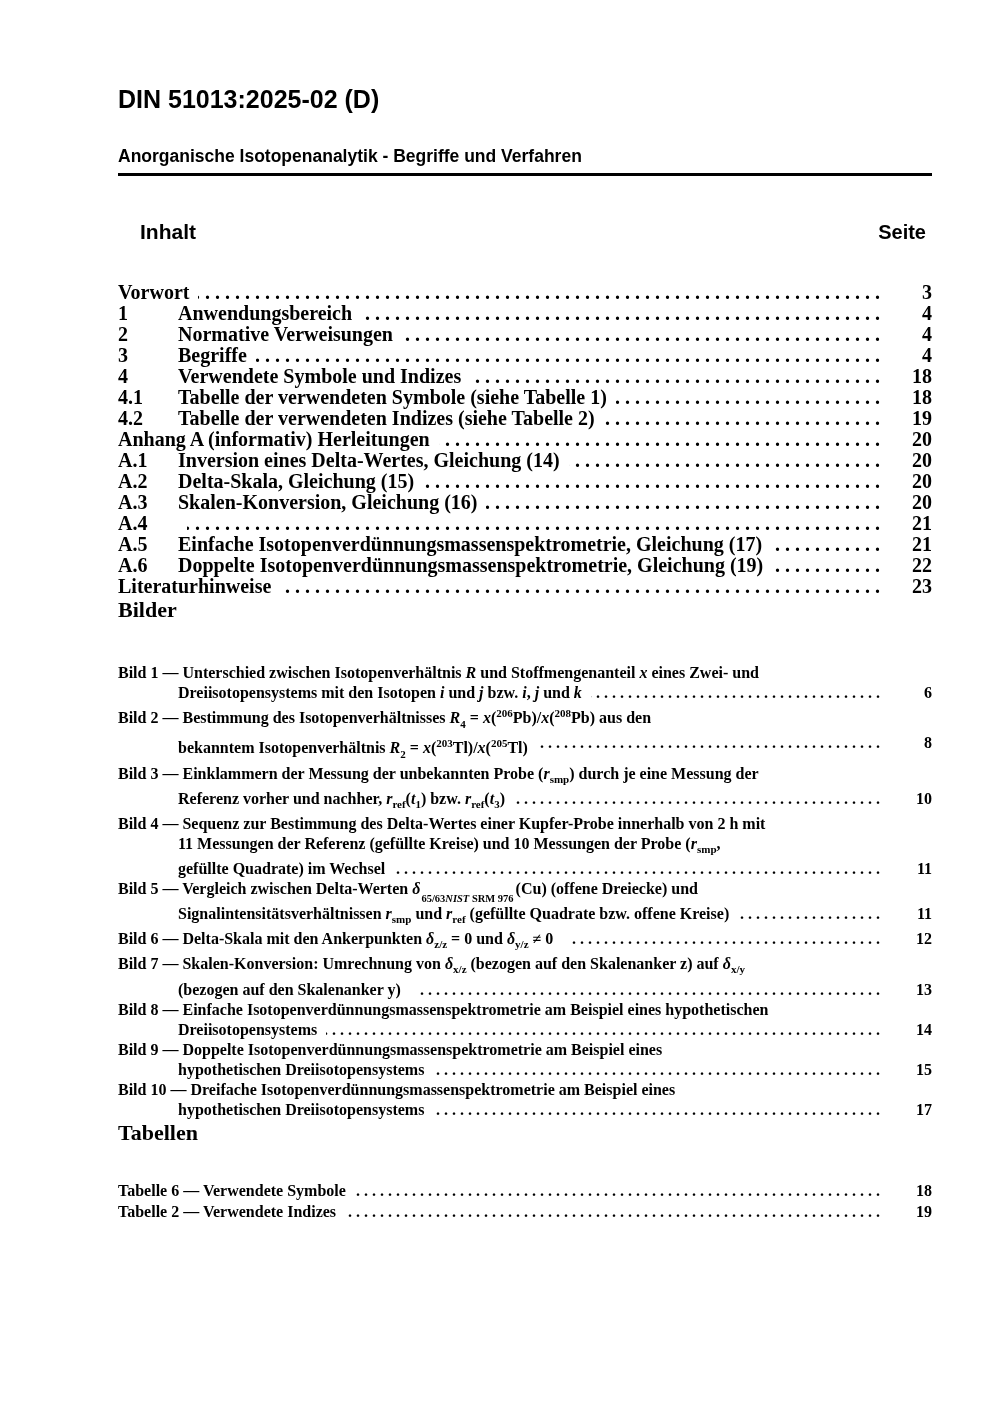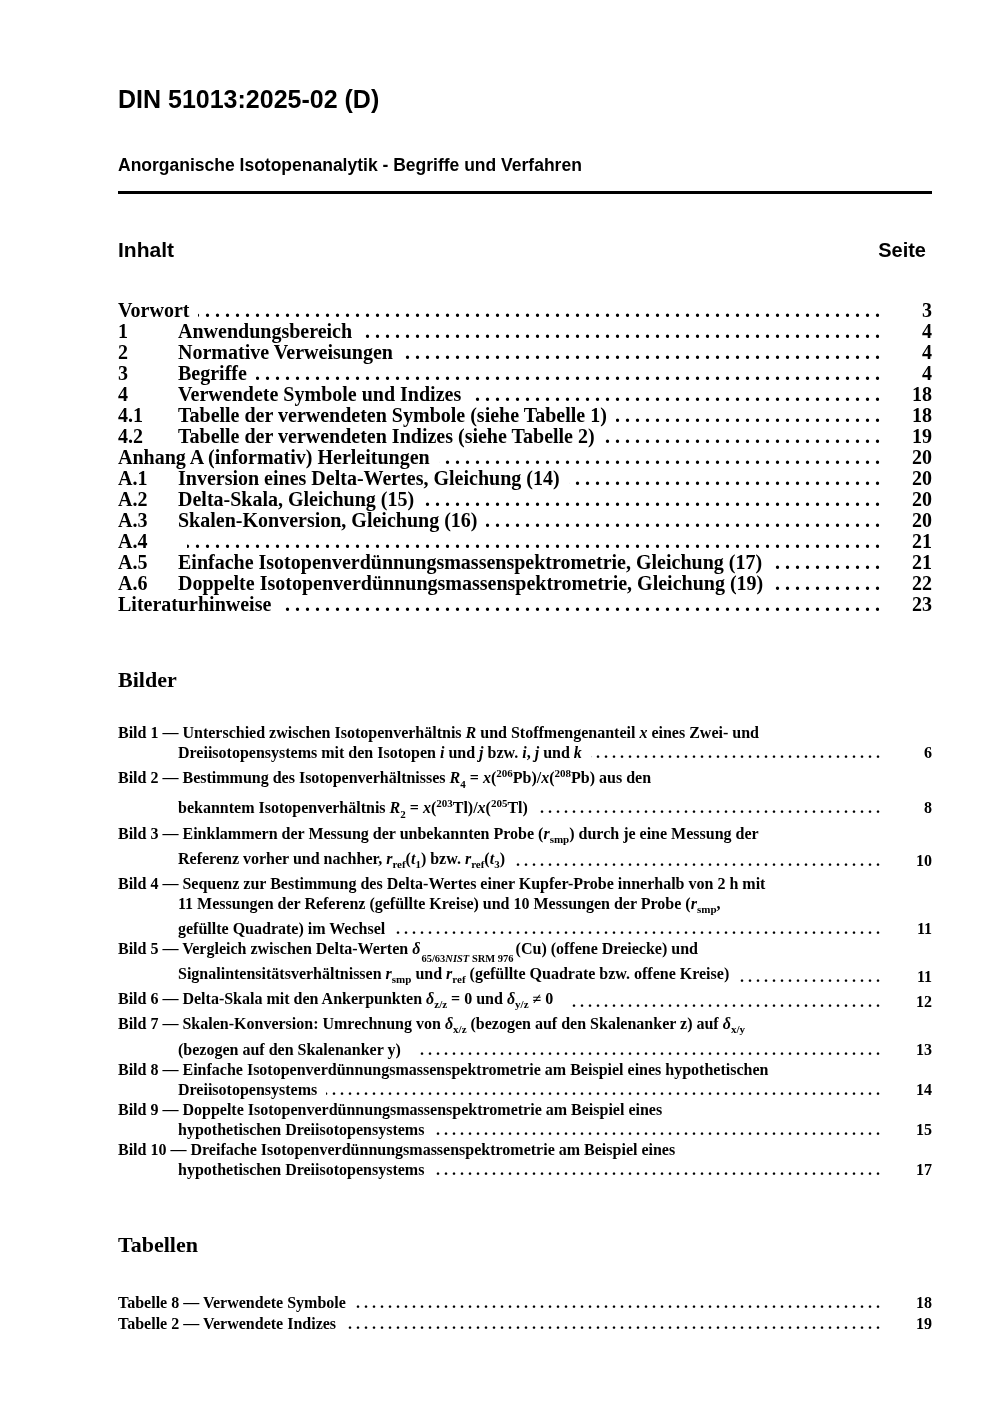--- a/index.html
+++ b/index.html
@@ -12,58 +12,58 @@
   .page { padding:86px 60px 0 118px; width:814px; }
 
   
   .doc-id {
     font-family:"Liberation Sans", sans-serif;
     font-weight:bold; font-size:25px; line-height:1.1;
   }
   .subtitle {
     font-family:"Liberation Sans", sans-serif;
     font-weight:bold; font-size:17.5px;
-    margin-top:41px; padding-bottom:15px;
+    margin-top:32px; padding-bottom:6px;
     border-bottom:3px solid #000;
   }
 
   
   .toc-head {
     margin-top:44px;
     display:flex; justify-content:space-between; align-items:baseline;
-    font-family:"Liberation Sans", sans-serif; font-weight:bold;
+    font-family:"Liberation Sans", sans-serif; font-weight:bold;margin-left:22px;
   }
   .toc-title { font-size:21px; }
   .seite-label { font-size:20px; padding-right:6px; }
 
   
   .toc-list { margin-top:38px; font-weight:bold; font-size:20px; }
   .row { display:flex; align-items:baseline; line-height:21px; }
   .num  { flex:none; width:60px; }
   .lbl  { flex:none; white-space:nowrap; }
   .leader {
     flex:1 1 auto; min-width:0;
     overflow:hidden; white-space:nowrap;
     direction:rtl; margin:0 2px 0 9px;
   }
   .leader::before {
     content:" .  .  .  .  .  .  .  .  .  .  .  .  .  .  .  .  .  .  .  .  .  .  .  .  .  .  .  .  .  .  .  .  .  .  .  .  .  .  .  .  .  .  .  .  .  .  .  .  .  .  .  .  .  .  .  .  .  .  .  .  .  .  .  .  .  .  .  .  .  .  .  .  .  .  .  .  .  .  .  .  .  .  .  .  .  .  .  .  .  .  .  .  .  .  .  .  .  .  .  .  .  .  .  .  .  .  .  .  .  .  .  .  .  .  .  .  .  .  .  .";
   }
   .pg { flex:none; width:50px; text-align:right; }
 
   
-  .section-head { font-weight:bold; font-size:22px; margin-top:52px; }
-
-  
-  .fig-list { margin-top:30px; font-weight:bold; font-size:16px; }
+  .section-head { font-weight:bold; font-size:22px; }
+
+  
+  .fig-list { margin-top:40px; font-weight:bold; font-size:16px; }
   .tab-list { margin-top:34px; font-weight:bold; font-size:16px; }
   .fig { margin:0; }
   .fl { line-height:20px; }
   .fl.cont { padding-left:60px; }
-  .fl.flex { display:flex; align-items:center; }
+  .fl.flex { display:flex; align-items:flex-start; }
   .ft { flex:none; white-space:nowrap; }
 
   i { font-style:italic; }
   sup { font-size:11px; vertical-align:super; }
   sub { font-size:11px; vertical-align:sub; }
   .stk {
     display:inline-flex; flex-direction:row; align-items:flex-start;
     font-size:10.5px; line-height:11px; vertical-align:-8px;
     margin:0 2px 0 1px; font-weight:bold;
   }
@@ -267,21 +267,21 @@
           <span class="pg">17</span>
         </div>
     </div>
 
   </div>
 
   <div class="section-head">Tabellen</div>
 
   <div class="tab-list">
     <div class="row">
-        <span class="lbl">Tabelle 8 — Verwendete Symbole</span>
+        <span class="lbl">Tabelle 6 — Verwendete Symbole</span>
         <span class="leader"></span>
         <span class="pg">18</span>
       </div>
     <div class="row">
         <span class="lbl">Tabelle 2 — Verwendete Indizes</span>
         <span class="leader"></span>
         <span class="pg">19</span>
       </div>
   </div>
 

